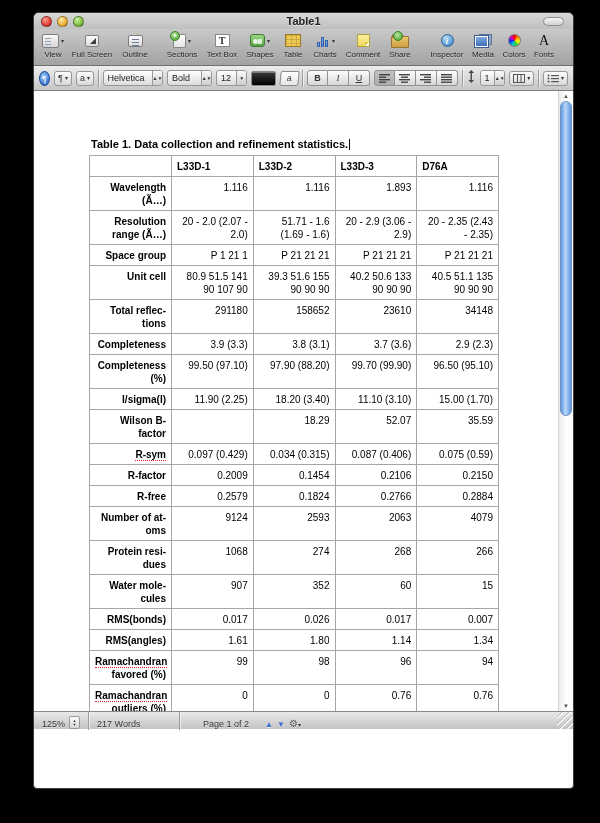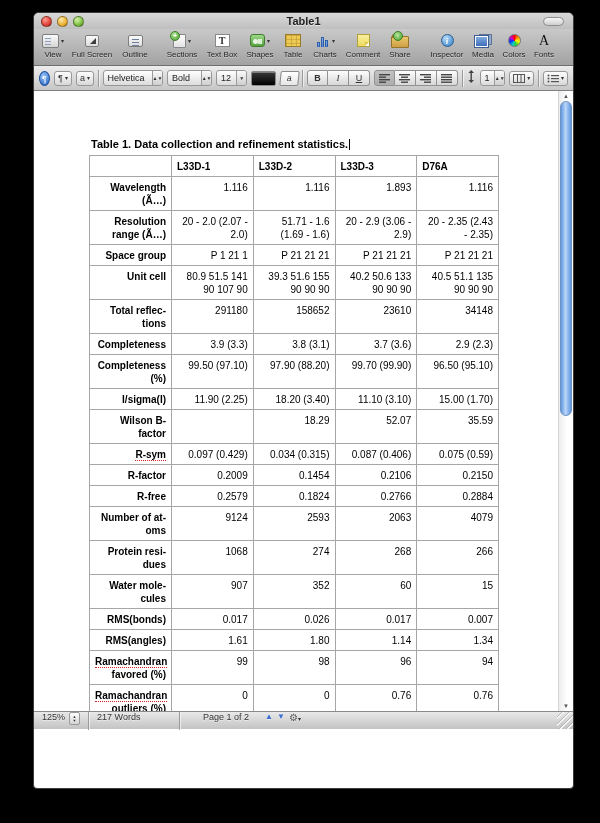--- a/index.html
+++ b/index.html
@@ -158,21 +158,21 @@
   .sb-up { top:1px; } .sb-down { bottom:1px; }
   .sb-thumb { position:absolute; left:1px; width:12px; top:10px; height:315px;
               border-radius:6px; border:1px solid #6f94c4;
               background:linear-gradient(to right,#5f97e0,#b9d6f8 45%,#5f97e0); }
 
   
   .statusbar { height:18px; background:linear-gradient(#e9e9e9,#c3c3c3);
                border-top:1px solid #8a8a8a; display:flex; align-items:center;
                font-size:9px; color:#333; text-shadow:0 1px 0 rgba(255,255,255,.5);
                position:relative; }
-  .sb-sec { display:flex; align-items:flex-start; gap:4px; padding:0 8px; height:100%; }
+  .sb-sec { display:flex; align-items:flex-end; gap:4px; padding:0 8px; height:100%; }
   .zoom-stepper { width:11px; height:13px; border:1px solid #999; border-radius:2px;
                background:linear-gradient(#fdfdfd,#d4d4d4); display:flex; flex-direction:column;
                align-items:center; justify-content:center; font-size:4px; line-height:4px;
                color:#333; }
   .sdiv { width:1px; height:18px; background:#9b9b9b; box-shadow:1px 0 0 rgba(255,255,255,.6); }
   .nav-arrow { color:#3b6fd1; font-size:8px; }
   .gear { color:#555; font-size:10px; }
   .grip { position:absolute; right:0; bottom:0; width:16px; height:17px;
           background:repeating-linear-gradient(135deg, transparent 0 3px,
                       #b5b5b5 3px 4px, #f5f5f5 4px 5px); }

